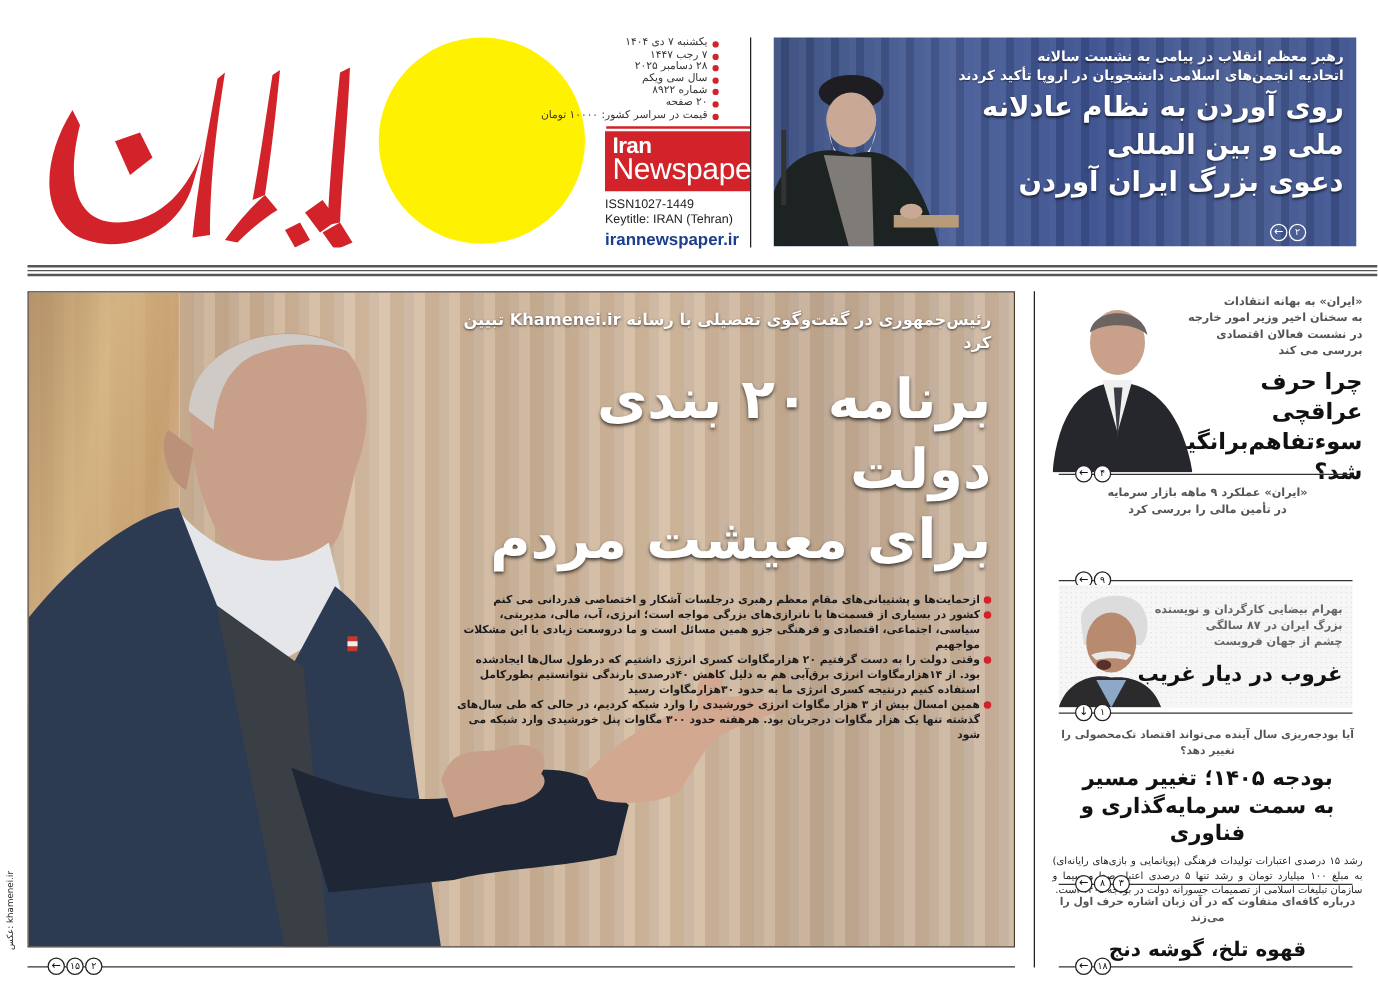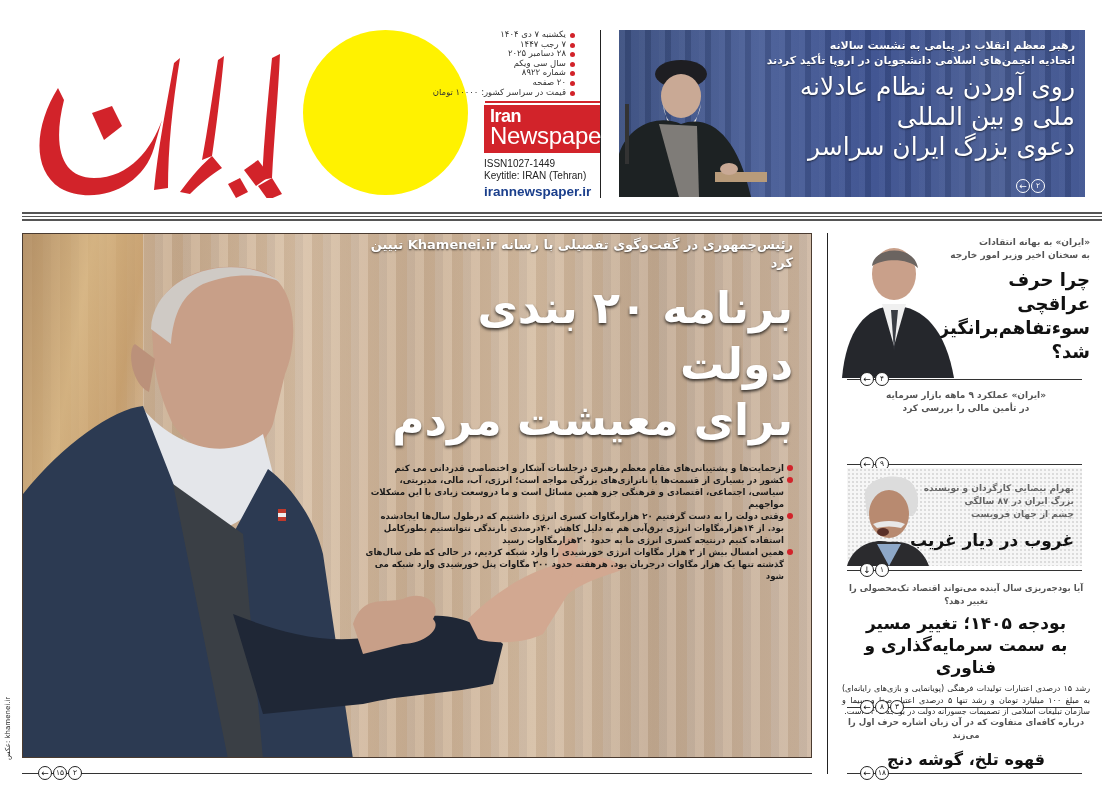--- a/index.html
+++ b/index.html
@@ -22,39 +22,39 @@
   .brand-iran { font-size: 18px; font-weight: bold; line-height: 19px; letter-spacing: -0.5px; }
   .brand-news { font-size: 24px; line-height: 20px; letter-spacing: -0.3px; }
   .issn { position: absolute; left: 484px; top: 158px; font-family: "Liberation Sans", sans-serif; font-size: 10px; line-height: 12px; color: #222; }
   .site { position: absolute; left: 484px; top: 184px; font-family: "Liberation Sans", sans-serif; font-size: 13.5px; font-weight: bold; color: #1b3f8c; }
 
   .lead-box { position: absolute; left: 619px; top: 30px; width: 466px; height: 167px; background: linear-gradient(90deg, #3b4f80 0%, #4a5f98 30%, #3c5190 55%, #495d94 80%, #3e5390 100%); overflow: hidden; }
   .curtain { position: absolute; inset: 0; background: repeating-linear-gradient(90deg, rgba(255,255,255,0.05) 0 6px, rgba(0,0,0,0.10) 6px 12px, rgba(255,255,255,0.03) 12px 20px); }
   .leader-fig { position: absolute; left: 0; top: 14px; width: 150px; height: 153px; }
   .lead-text { position: absolute; right: 10px; top: 8px; width: 320px; direction: rtl; text-align: right; color: #fff; }
   .lead-kicker { font-size: 11px; font-weight: bold; line-height: 15px; text-shadow: 0 1px 1px rgba(0,0,0,.5); }
-  .lead-title { margin-top: 4px; font-size: 25px; font-weight: normal; line-height: 30px; text-shadow: 0 1px 2px rgba(0,0,0,.6); }
+  .lead-title { margin-top: 4px; font-size: 22px; font-weight: bold; line-height: 30px; text-shadow: 0 1px 2px rgba(0,0,0,.6); }
   .lead-ref { position: absolute; right: 40px; bottom: 4px; }
 
   .hrule { position: absolute; left: 22px; width: 1080px; height: 2px; background: #555; }
 
   
   .ref { display: inline-flex; align-items: center; gap: 1px; direction: ltr; }
   .ref .circle { width: 14px; height: 14px; border: 1px solid #222; border-radius: 50%; font-size: 7.5px; line-height: 12px; text-align: center; background: #fff; color: #111; }
   .ref .arrow { width: 14px; height: 14px; border: 1px solid #222; border-radius: 50%; background: #fff; display: flex; align-items: center; justify-content: center; font-size: 9px; line-height: 9px; color: #111; }
   .lead-box .ref .circle, .lead-box .ref .arrow { border-color: #fff; background: transparent; color: #fff; }
   .refline { position: absolute; height: 1px; background: #333; }
 
   
   .main-photo { position: absolute; left: 22px; top: 233px; width: 790px; height: 525px; border: 1px solid #4a3b30; overflow: hidden;
     background: linear-gradient(90deg, #bfa488 0%, #d4bb9f 10%, #c9ad90 20%, #d8c0a6 35%, #cbb196 50%, #d5bda3 65%, #c3ab93 80%, #cdb6a0 100%); }
   .stripes { position: absolute; inset: 0; background: repeating-linear-gradient(90deg, rgba(255,255,255,0.10) 0 9px, rgba(120,90,60,0.10) 9px 20px, rgba(150,160,180,0.10) 20px 28px); }
   .drape { position: absolute; left: 0; top: 0; width: 120px; height: 330px; background: linear-gradient(100deg, #b08a5c 0%, #d8b47c 40%, #c59a63 70%, rgba(200,170,130,0) 100%); opacity: .75; }
   .person { position: absolute; left: 0; top: 0; width: 790px; height: 525px; }
-  .main-text { position: absolute; right: 18px; top: 2px; width: 430px; direction: rtl; }
+  .main-text { position: absolute; right: 18px; top: 14px; width: 430px; direction: rtl; }
   .main-kicker { font-size: 13px; font-weight: bold; color: #fff; line-height: 18px; text-shadow: 0 1px 2px rgba(0,0,0,.7); }
   .main-title { margin-top: 8px; font-size: 44px; font-weight: bold; color: #fff; line-height: 56px; letter-spacing: -1px; text-shadow: 0 2px 3px rgba(0,0,0,.7); }
   .main-bullets { margin-top: 14px; font-size: 8.6px; font-weight: bold; line-height: 12px; color: #1a1a1a; }
   .main-bullets li { list-style: none; position: relative; padding-right: 9px; margin-bottom: 0; }
   .main-bullets li::before { content: ""; position: absolute; right: 0; top: 3px; width: 6px; height: 6px; border-radius: 50%; background: #d2232a; }
   .credit { position: absolute; left: 4px; top: 690px; width: 12px; height: 70px; writing-mode: vertical-rl; transform: rotate(180deg); font-size: 7px; color: #222; white-space: nowrap; }
   .main-refline { left: 22px; top: 773px; width: 790px; }
   .main-ref { position: absolute; left: 38px; top: 766px; }
 
   .col-rule { position: absolute; left: 827px; top: 233px; width: 1px; height: 541px; background: #222; }
@@ -124,21 +124,21 @@
       <ellipse cx="110" cy="125" rx="9" ry="6" fill="#c9a995"></ellipse>
     </svg>
     <div class="lead-text">
       <div class="lead-kicker">
         <div>رهبر معظم انقلاب در پیامی به نشست سالانه</div>
         <div>اتحادیه انجمن‌های اسلامی دانشجویان در اروپا تأکید کردند</div>
       </div>
       <div class="lead-title">
         <div>روی آوردن به نظام عادلانه</div>
         <div>ملی و بین المللی</div>
-        <div>دعوی بزرگ ایران سراسر</div>
+        <div>دعوی بزرگ ایران آوردن</div>
       </div>
     </div>
     <div class="lead-ref ref">
       <span class="arrow">←</span>
       <span class="circle">۲</span>
     </div>
   </div>
 </header>
 
 <div class="hrule" style="top:212px"></div>
@@ -199,20 +199,21 @@
       <path d="M30 30 C 32 10, 72 8, 76 32 C 66 22, 42 22, 30 30 Z" fill="#6b6460"></path>
       <path d="M0 142 C 4 95, 24 70, 52 70 C 82 70, 104 95, 112 142 Z" fill="#25272c"></path>
       <path d="M40 68 L 52 110 L 64 68 Z" fill="#f0f0f0"></path>
       <path d="M49 74 L 52 115 L 56 74 Z" fill="#3a3d44"></path>
     </svg>
   </div>
   <div style="padding-left:100px">
     <div class="s-kicker">
       <div>«ایران» به بهانه انتقادات</div>
       <div>به سخنان اخیر وزیر امور خارجه</div>
+      <div>در نشست فعالان اقتصادی بررسی می کند</div>
     </div>
   </div>
   <div class="s-title" style="margin-top:6px;padding-left:110px;font-size:18px;line-height:24px">
     <div>چرا حرف عراقچی</div>
     <div>سوءتفاهم‌برانگیز</div>
     <div>شد؟</div>
   </div>
 </article>
 <div class="refline" style="left:847px;top:379px;width:235px"></div>
 <div class="side-ref ref" style="left:860px;top:372px">

